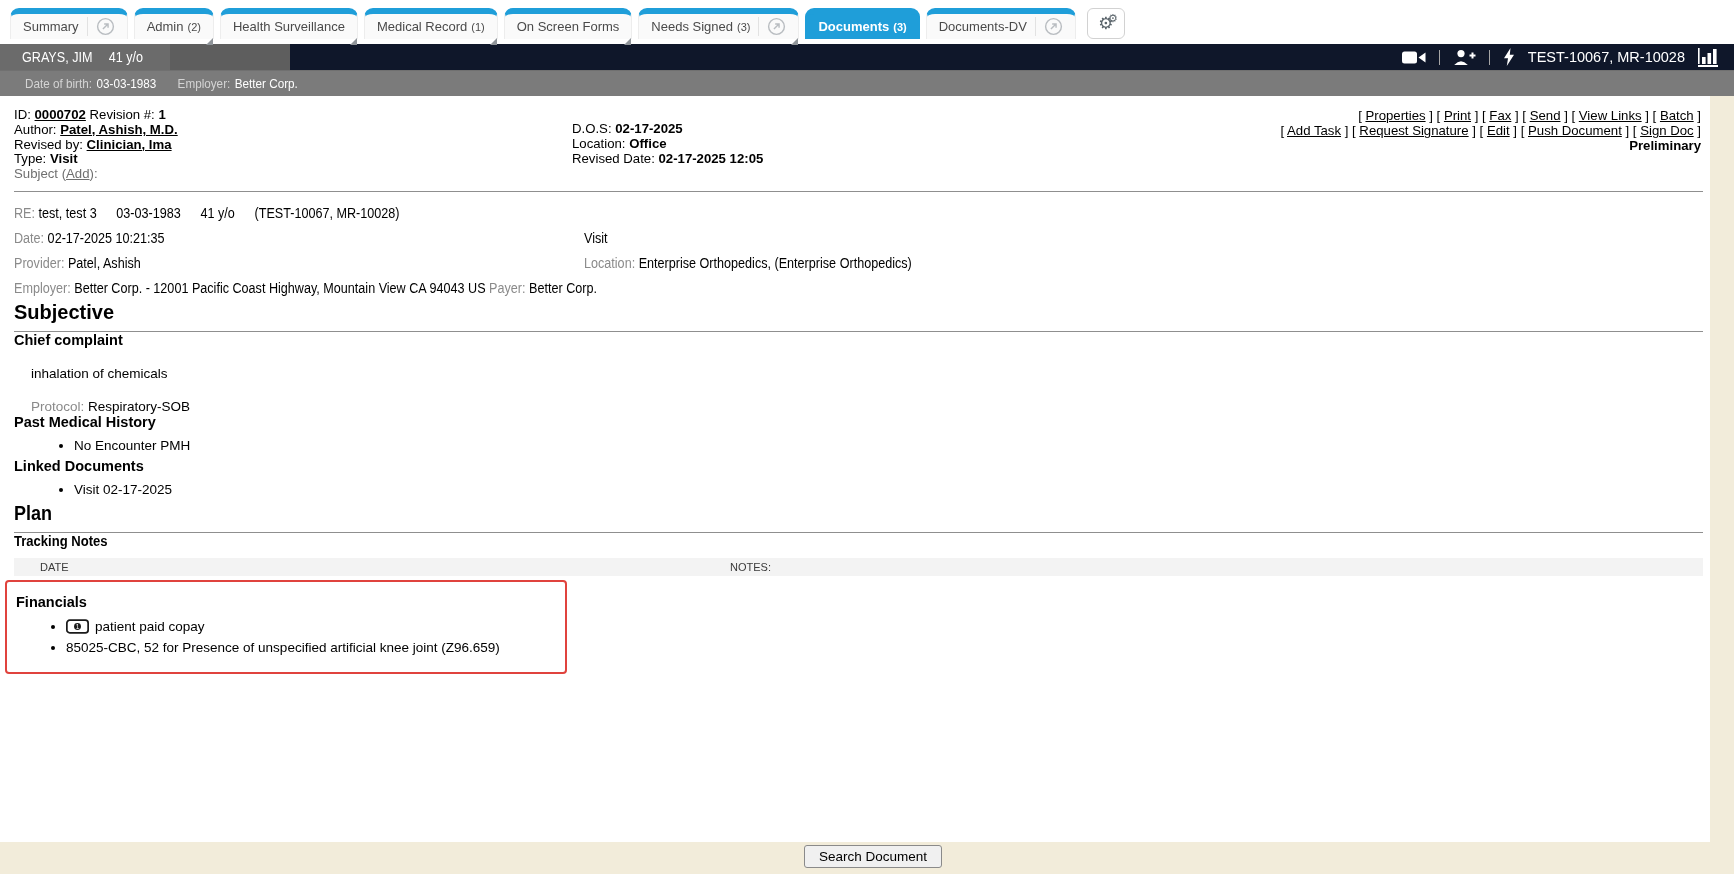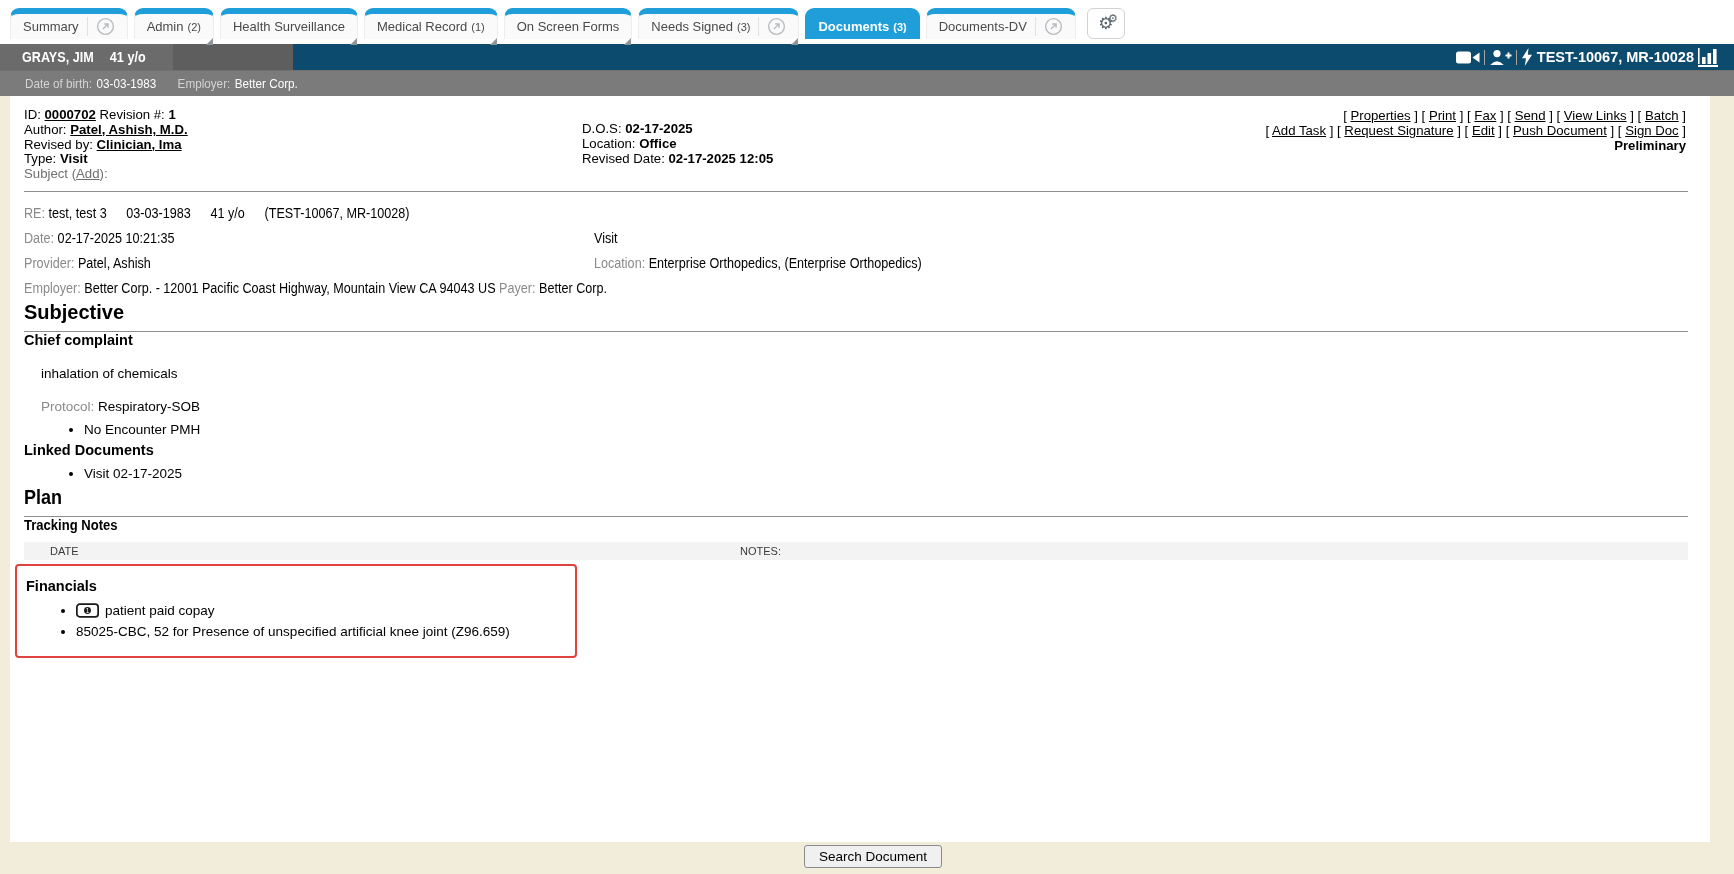--- a/index.html
+++ b/index.html
@@ -37,39 +37,39 @@
   .gearbtn {
     height:31px; width:38px; margin-left:5px; background:#fff;
     border:1px solid #d2d2d2; border-radius:6px;
     display:flex; align-items:center; justify-content:center; cursor:pointer;
     color:#5a646b; position:relative;
   }
   .gear-big { font-size:17px; line-height:1; }
   .gear-small { font-size:11px; line-height:1; position:absolute; right:6px; top:4px; }
 
   
-  .bar1 { height:26px; background:#0c4a6e; display:flex; align-items:stretch; color:#fff; font-size:14px;font-weight:bold; }
+  .bar1 { height:26px; background:#0f172a; display:flex; align-items:stretch; color:#fff; font-size:14px; }
   .seg-name { background:#6b6b6b; display:flex; align-items:center; padding:0 14px 0 22px; min-width:167px; }
   .seg-name .age { margin-left:18px; }
   .seg-dark { width:120px; background:#5e5e5e; }
   .bar1-spacer { flex:1; }
-  .bar1-right { display:flex; align-items:center; gap:4px; padding-right:16px;justify-content:center; }
+  .bar1-right { display:flex; align-items:center; gap:13px; padding-right:16px;justify-content:center; }
   .vdiv { width:1px; height:15px; background:#a5a5a5; }
   .rec-id { font-size:14.5px; }
   .chart-wrap { border-bottom:2px solid #fff; padding-bottom:1px; display:flex; cursor:pointer; }
 
   .bar2 { height:26px; background:#7b7b7b; border-top:1px solid #707070; color:#fff;
           display:flex; align-items:center; padding-left:25px; font-size:13px; }
   .bar2 .lbl { color:#d4d4d4; margin-right:5px; }
   .bar2 .pair { margin-right:20px; }
 
   
   .doc {
-    margin:0 24px 0 10px; background:#fff; min-height:746px;
-    padding:12px 22px 6px 14px; position:relative; font-size:13.5px;
+    margin:0 24px 0 0; background:#fff; min-height:746px;
+    padding:12px 7px 6px 14px; position:relative; font-size:13.5px;
   }
   .dh { position:relative; height:76px; font-size:13.2px; line-height:14.8px; }
   .dh-left .b { font-weight:bold; }
   .dh-left .lnk { font-weight:bold; text-decoration:underline; cursor:pointer; }
   .subj-line { color:#6f6f6f; }
   .subj-line .add { text-decoration:underline; cursor:pointer; }
   .dh-mid { position:absolute; left:558px; top:14px; }
   .dh-mid .b { font-weight:bold; }
   .dh-right { position:absolute; right:2px; top:0; text-align:right; line-height:15.2px; }
   .bl { white-space:nowrap; }
@@ -328,20 +328,21 @@
   </div>
 
   <h1 class="sec m-subj">Subjective</h1>
   <hr class="rule">
   <h2 class="sub mt-cc">Chief complaint</h2>
   <p class="indent">inhalation of chemicals</p>
   <p class="indent">
     <span class="g">Protocol:</span>
     <span>Respiratory-SOB</span>
   </p>
+  <h2 class="sub mt18">Past Medical History</h2>
   <ul class="blist">
     <li>No Encounter PMH</li>
   </ul>
   <h2 class="sub mt16">Linked Documents</h2>
   <ul class="blist">
     <li>Visit 02-17-2025</li>
   </ul>
 
   <h1 class="sec m-plan"><span class="cond">Plan</span></h1>
   <hr class="rule">

